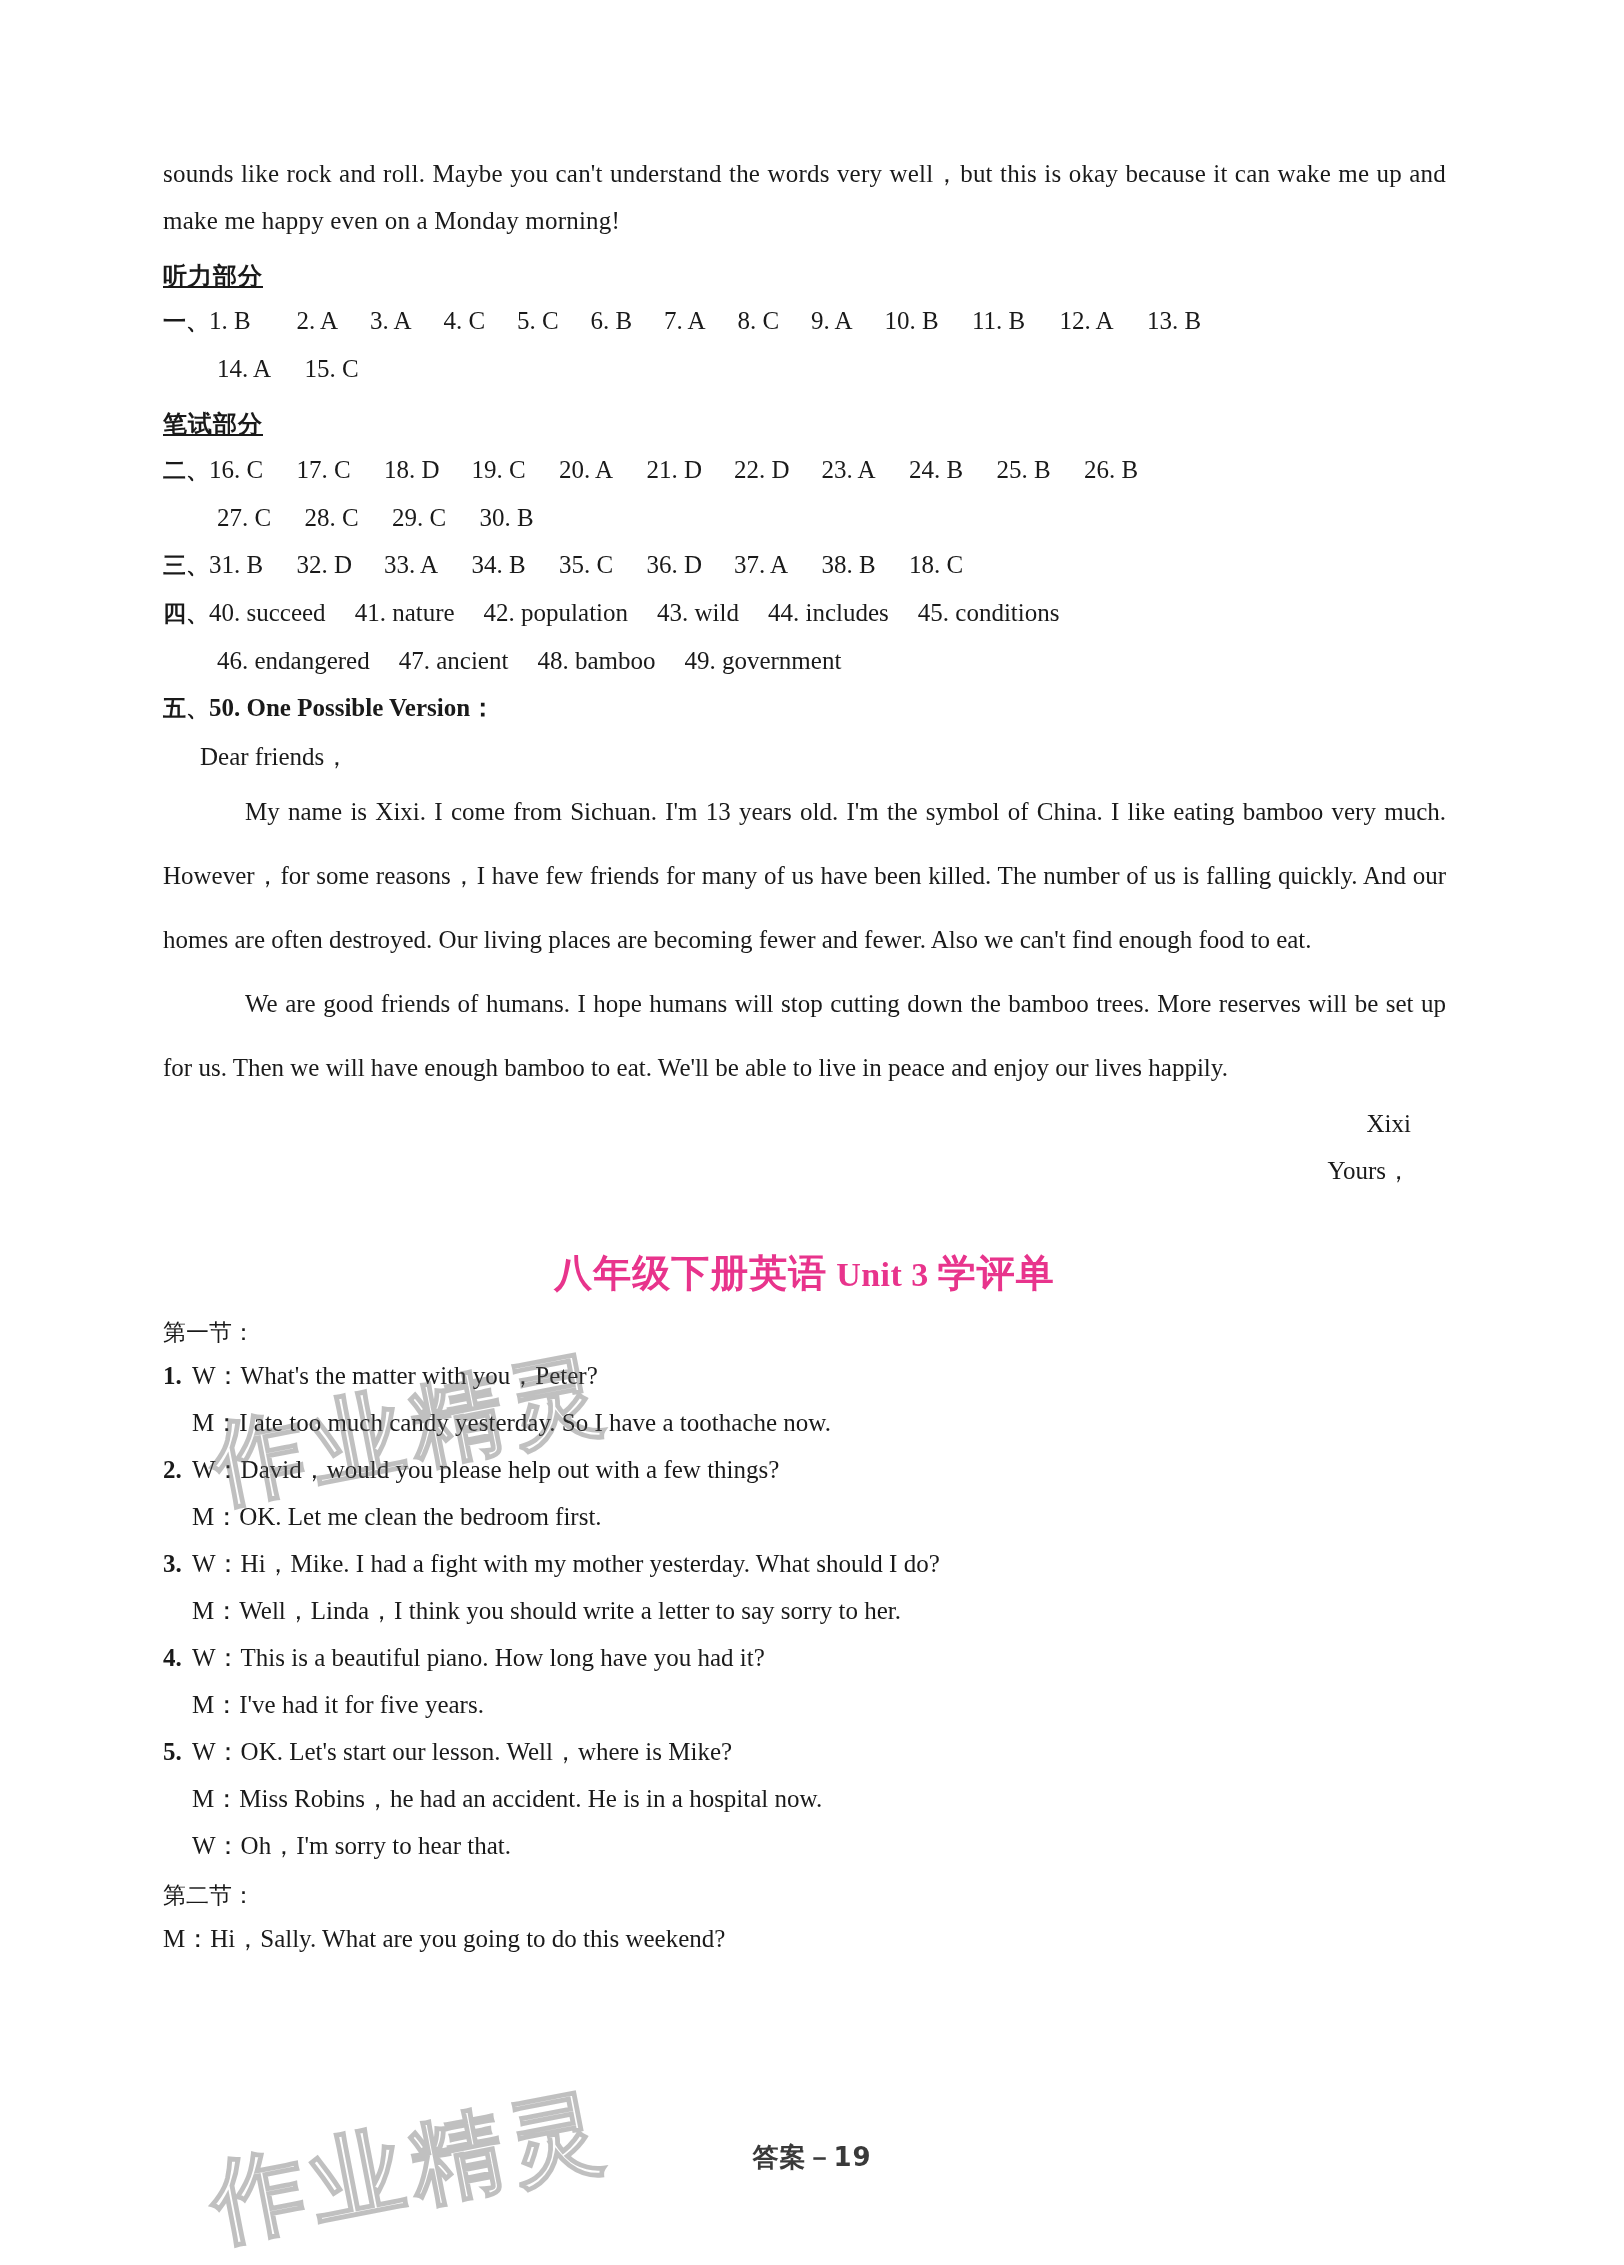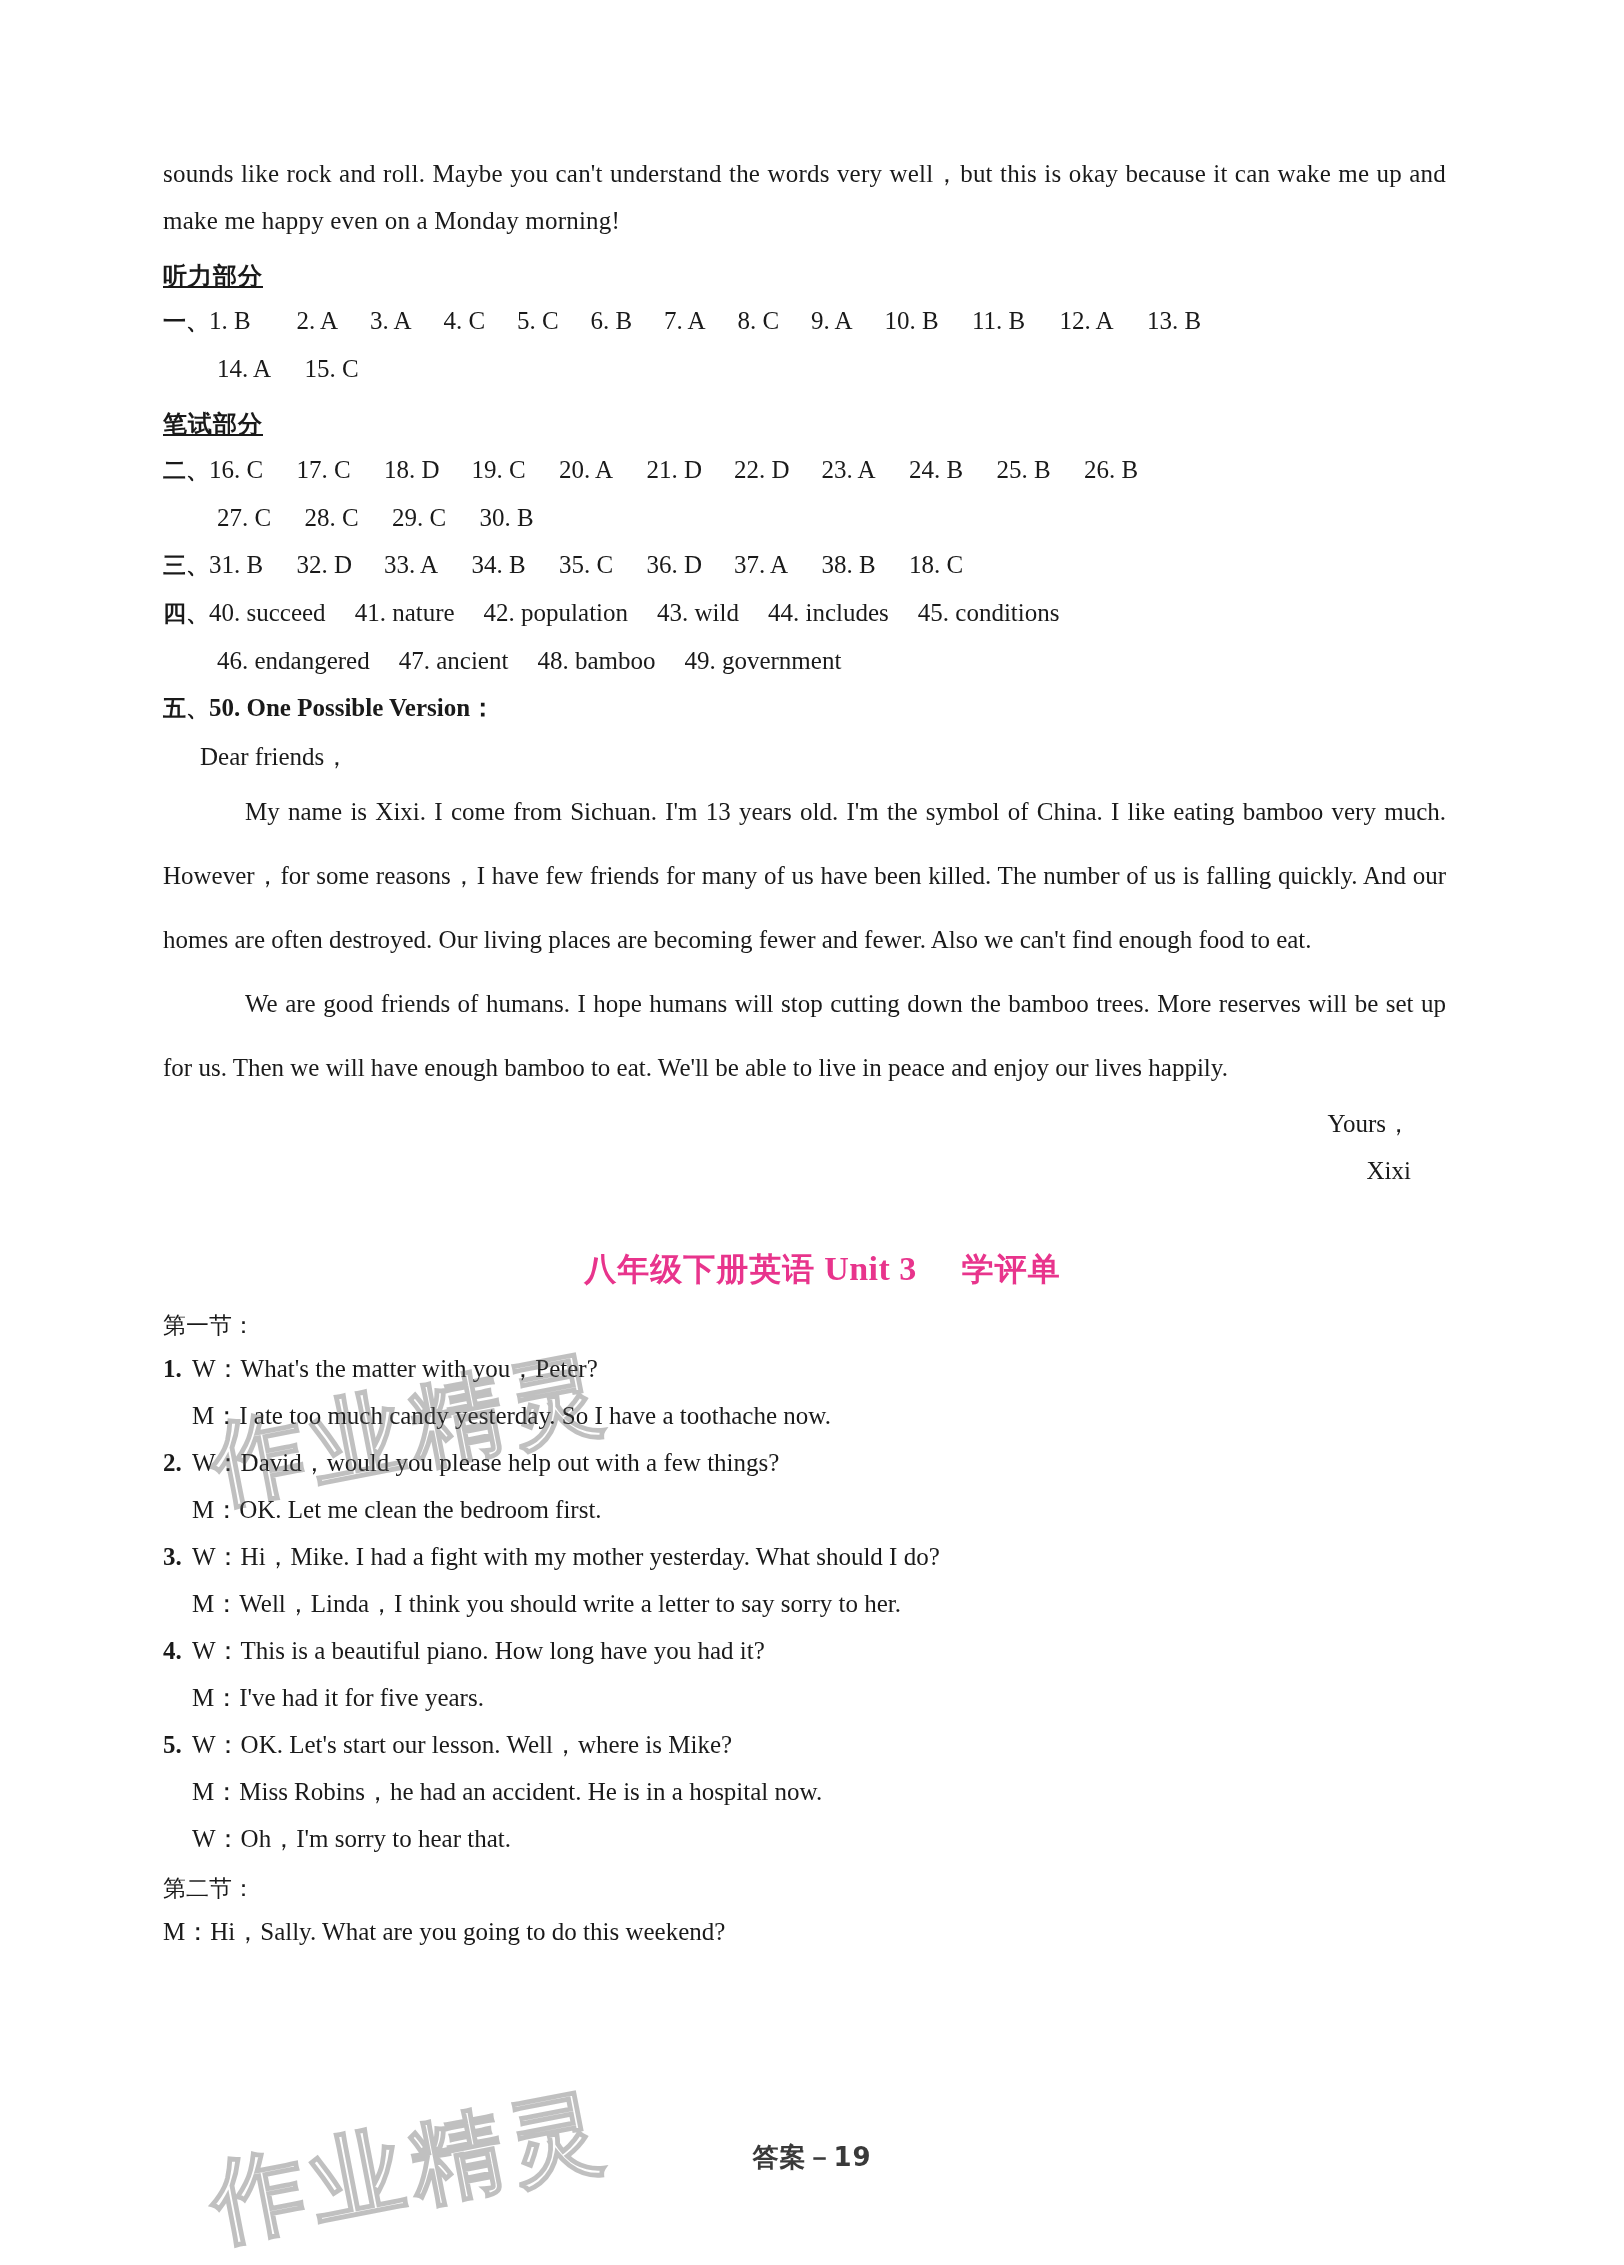--- a/index.html
+++ b/index.html
@@ -96,24 +96,23 @@
   }
 
   .title {
     text-align: center;
     margin-top: 54px;
     margin-bottom: 17.5px;
   }
   .title .cnpart {
     font-family: "DejaVu Sans", sans-serif;
     font-weight: bold;
-    font-size: 32px;
+    font-size: 38px;
     color: #e8348c;
     letter-spacing: 1px;
-    margin-left: 36px;
   }
   .title .enpart {
     font-family: "Liberation Serif", serif;
     font-weight: bold;
     font-size: 34px;
     color: #e8348c;
     letter-spacing: 0.5px;
   }
 
   .sub-head {
@@ -213,22 +212,22 @@
       <span class="ans-row"><span class="cn">四、</span><span class="ansitem wword">40. succeed</span><span class="ansitem wword">41. nature</span><span class="ansitem wword">42. population</span><span class="ansitem wword">43. wild</span><span class="ansitem wword">44. includes</span><span class="ansitem wword">45. conditions</span></span>
       <span class="ans-row indent-1"><span class="ansitem wword">46. endangered</span><span class="ansitem wword">47. ancient</span><span class="ansitem wword">48. bamboo</span><span class="ansitem wword">49. government</span></span>
     </div>
 
     <div>
       <span class="ans-row"><span class="cn">五、</span><span class="num">50. One Possible Version：</span></span>
       <div class="letterblock">
         <div class="salut">Dear friends，</div>
         <p class="bodyp">My name is Xixi. I come from Sichuan. I'm 13 years old. I'm the symbol of China. I like eating bamboo very much. However，for some reasons，I have few friends for many of us have been killed. The number of us is falling quickly. And our homes are often destroyed. Our living places are becoming fewer and fewer. Also we can't find enough food to eat.</p>
         <p class="bodyp">We are good friends of humans. I hope humans will stop cutting down the bamboo trees. More reserves will be set up for us. Then we will have enough bamboo to eat. We'll be able to live in peace and enjoy our lives happily.</p>
+        <p class="signoff">Xixi</p>
         <p class="signoff">Yours，</p>
-        <p class="signoff">Xixi</p>
       </div>
     </div>
 
     <div class="title">
       <span class="cnpart">八年级下册英语</span><span class="enpart"> Unit 3 </span><span class="cnpart">学评单</span>
     </div>
 
 
     <div class="part-label">第一节：</div>
 

